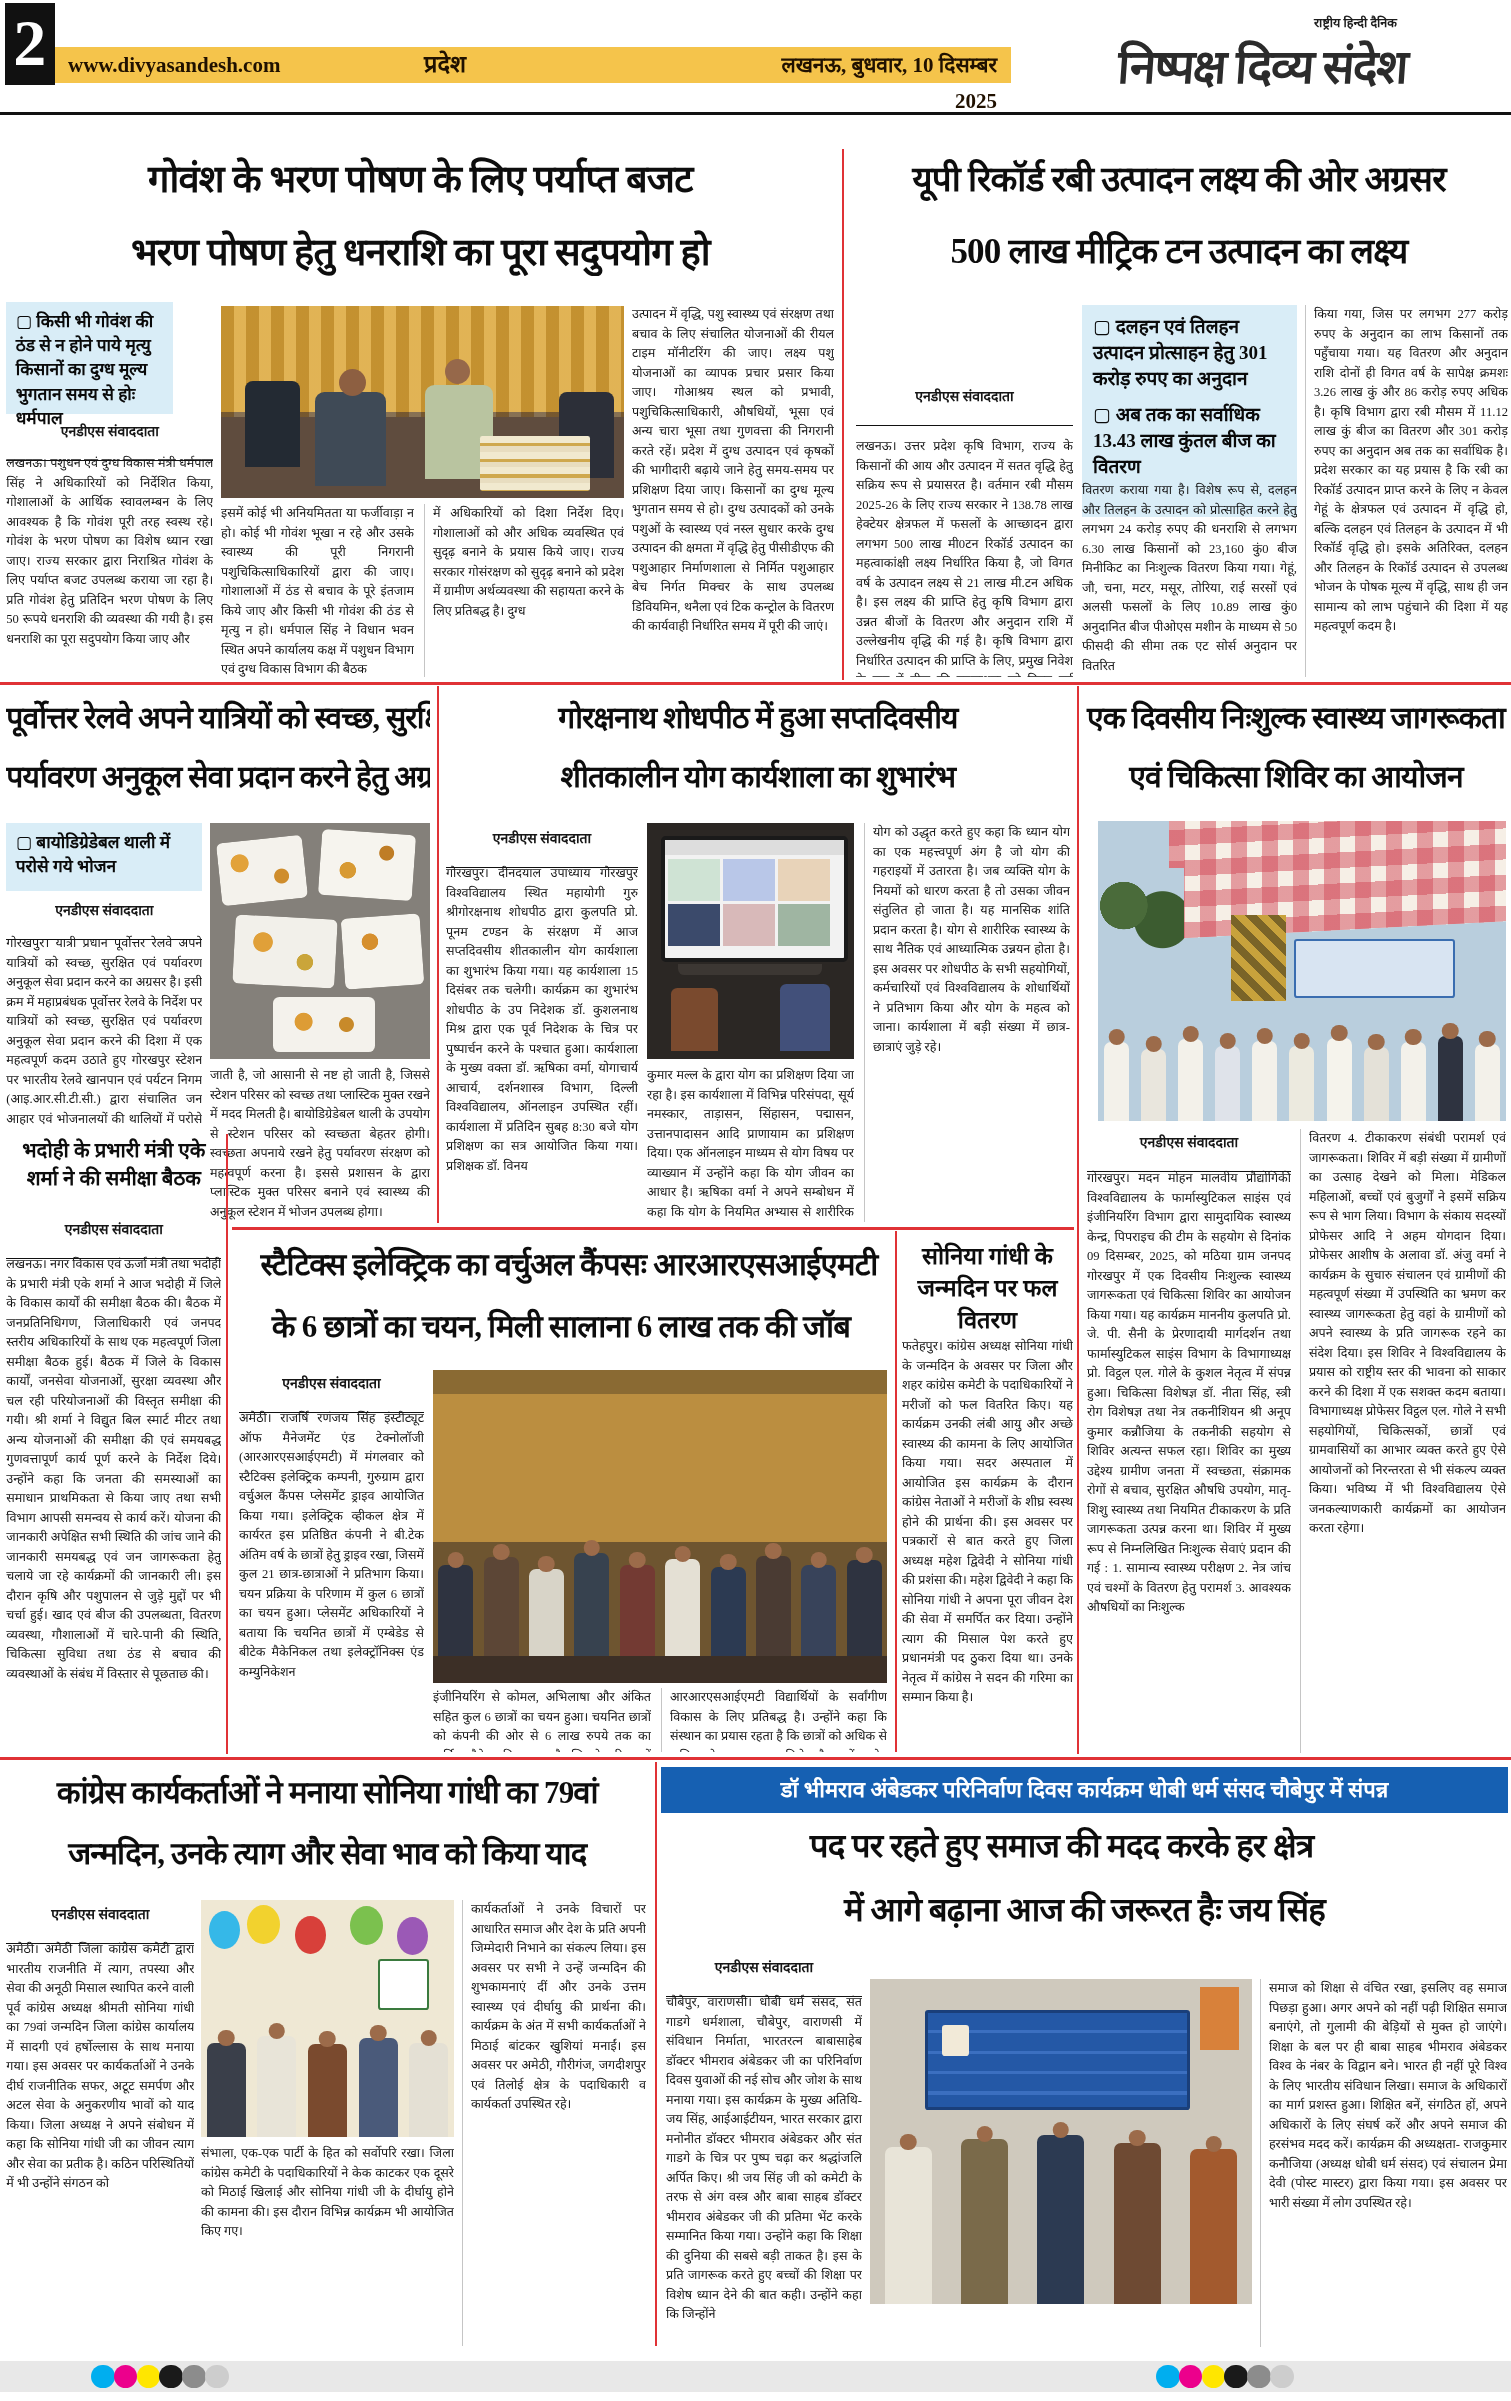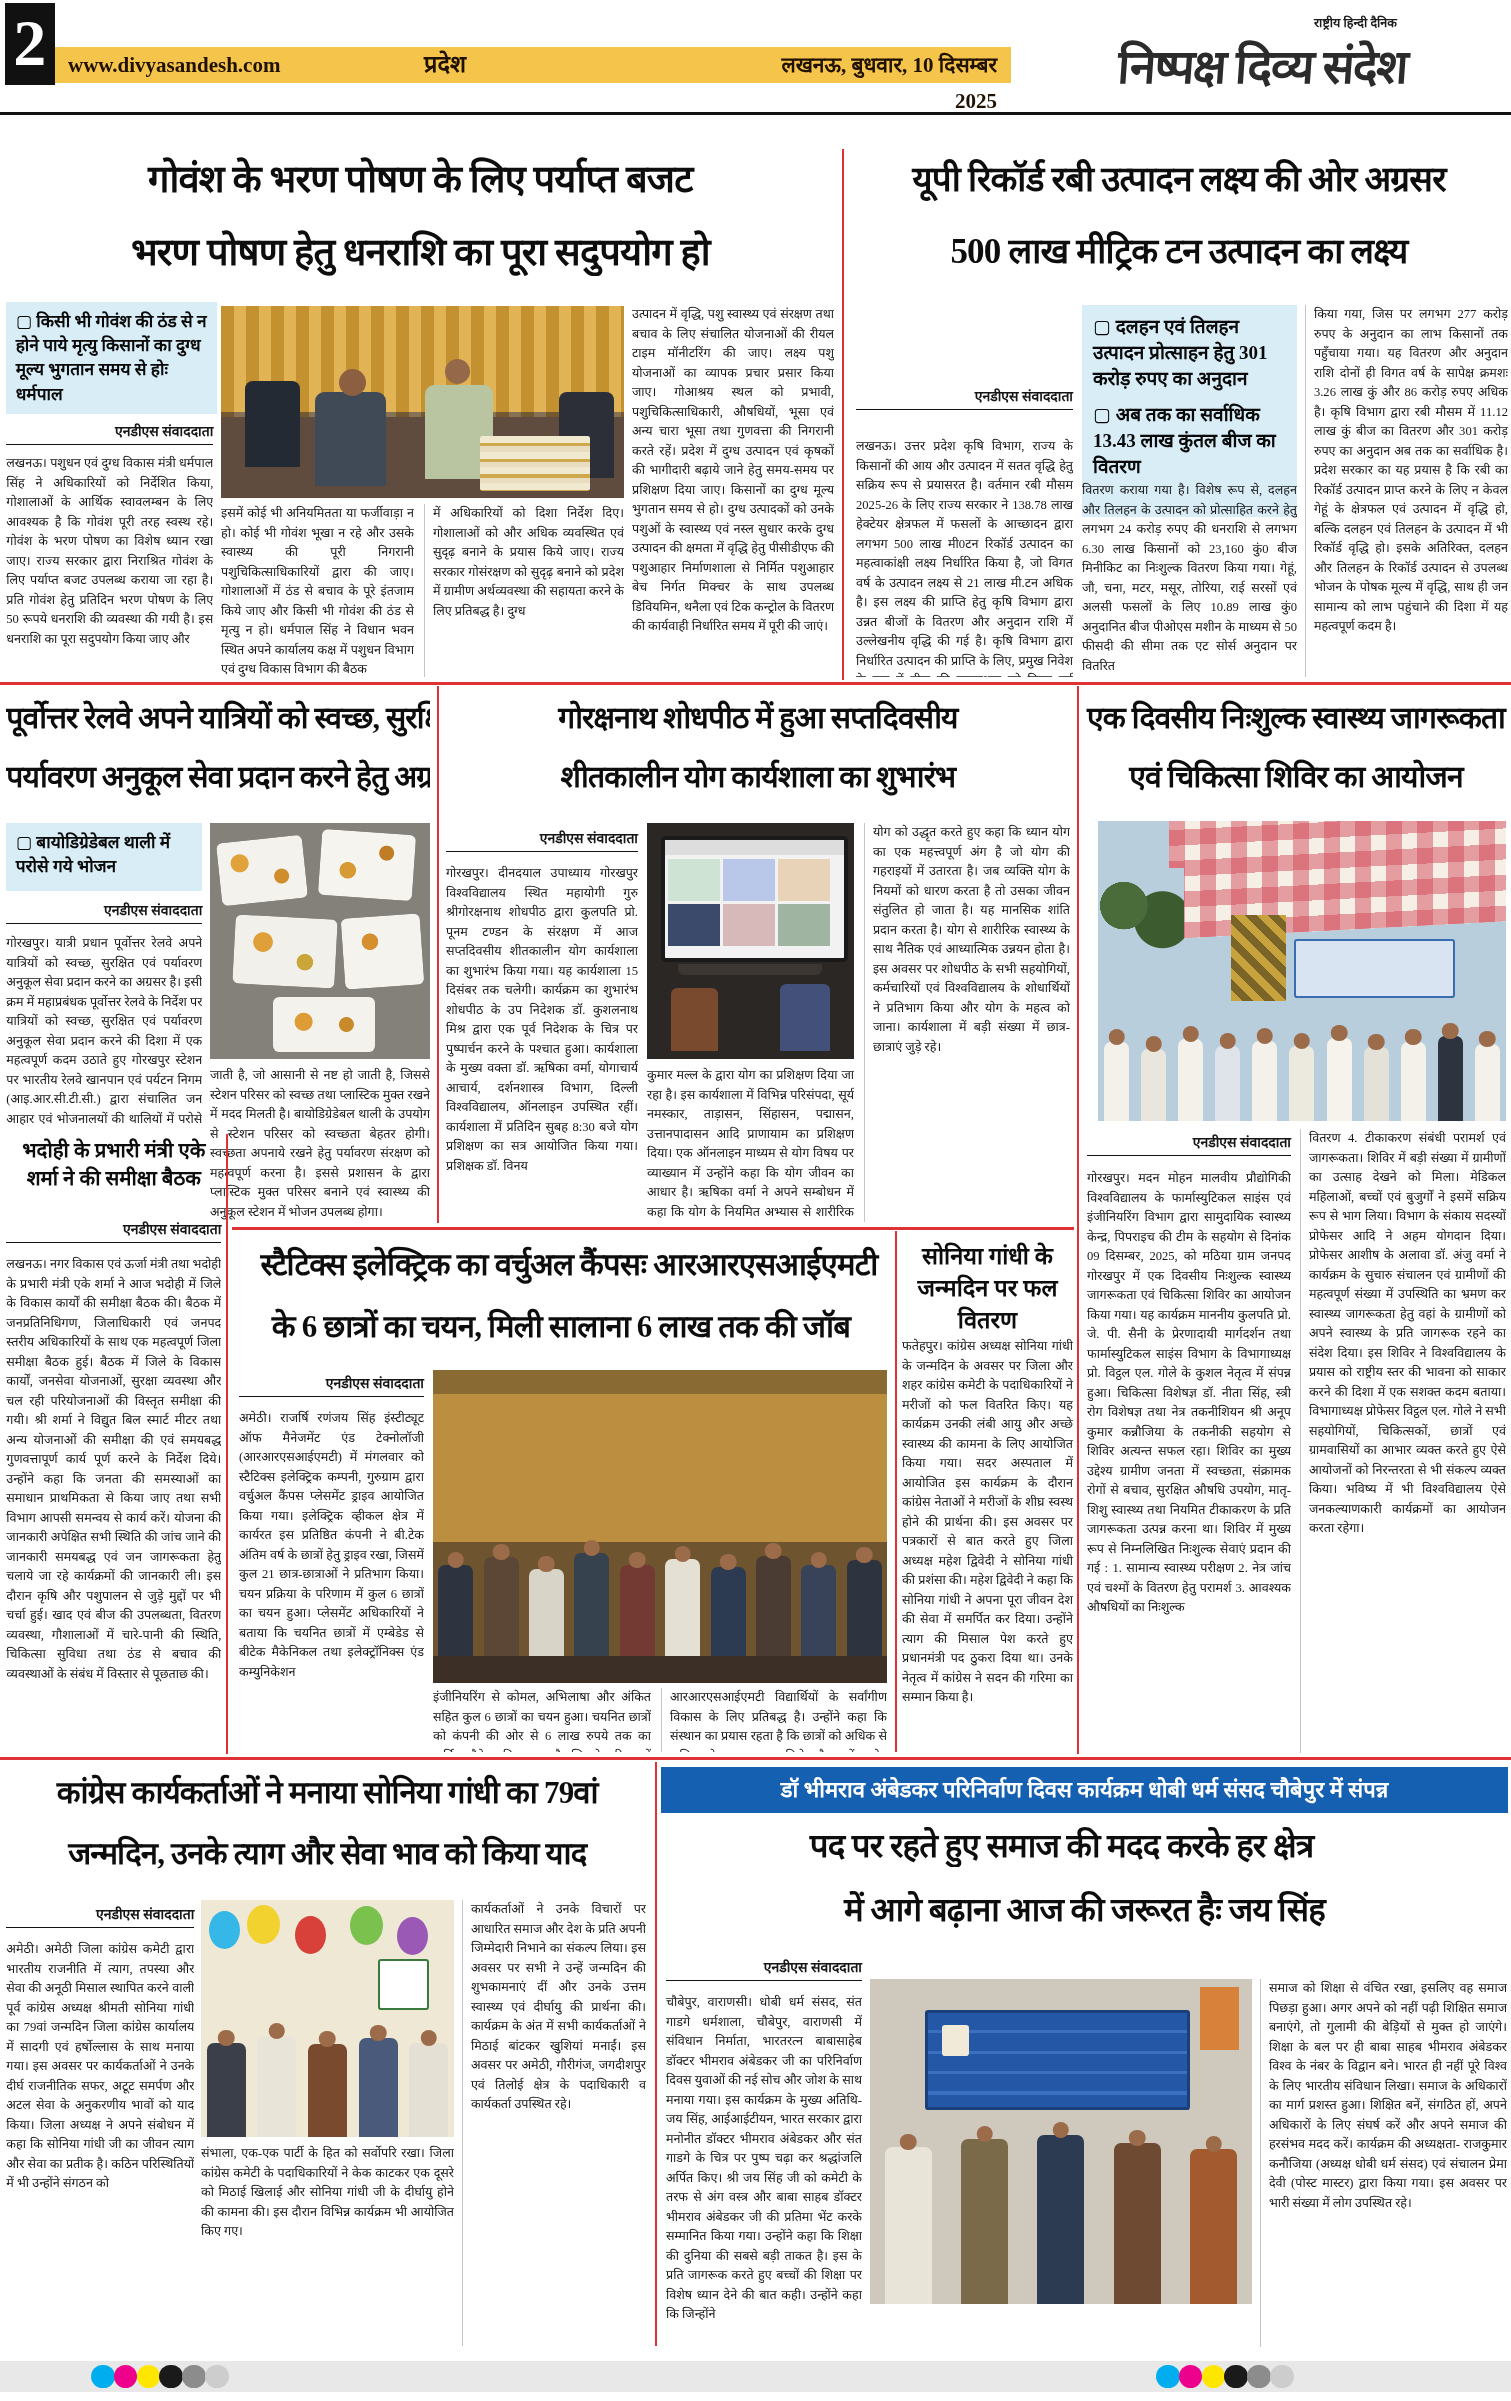--- a/index.html
+++ b/index.html
@@ -12,21 +12,21 @@
   .bandtxt{font-weight:bold;font-size:21px;line-height:36px;color:#201100;}
   .brand{font-weight:bold;font-size:47px;color:#2b2b2b;transform:skewX(-4deg);letter-spacing:-1.6px;white-space:nowrap;}
   .tagline{font-size:12.6px;font-weight:bold;color:#1c1c1c;}
   .blackrule{background:#111;}
   
   .redh{background:#e03236;height:3.1px;}
   .redv{background:#e03236;width:2.4px;}
   
   .hl{font-weight:bold;text-align:center;letter-spacing:-0.8px;white-space:nowrap;overflow:hidden;color:#0d0d0d;}
   .kicker{background:#d9edf7;font-weight:bold;font-size:17.3px;line-height:1.4;padding:7.9px 9.4px;box-sizing:border-box;color:#0a0a0a;}
-  .byline{font-weight:bold;font-size:14px;text-align:right;border-bottom:1.6px solid #111;padding-bottom:4px;}
+  .byline{font-weight:bold;font-size:14px;text-align:center;border-bottom:1.6px solid #111;padding-bottom:20px;}
   .bcol{font-size:12.6px;line-height:1.55;text-align:justify;overflow:hidden;}
   .bluebox{background:#d9edf7;box-sizing:border-box;padding:9.4px 11px;font-weight:bold;font-size:19px;line-height:1.35;color:#0a0a0a;}
   .bluebox .itm{margin-bottom:11px;}
   .banner{background:#1660b2;color:#fff;font-weight:bold;font-size:22px;text-align:center;line-height:46px;white-space:nowrap;overflow:hidden;}
   .smallhl{font-weight:bold;text-align:center;line-height:1.35;color:#0d0d0d;overflow:hidden;}
   
   .photo{overflow:hidden;position:absolute;background:#999;}
   .prow{position:absolute;left:0;right:0;bottom:0;display:flex;justify-content:space-around;align-items:flex-end;}
   .p{position:relative;border-radius:7px 7px 0 0;}
   .p::before{content:"";position:absolute;top:-13.3px;left:50%;transform:translateX(-50%);width:16.5px;height:16.5px;border-radius:50%;background:#9c6b4a;}
@@ -43,21 +43,21 @@
   <div class="abs band" style="left:55px;top:47px;width:956px;height:36px;"></div>
   <div class="abs bandtxt" style="left:68px;top:47px;">www.divyasandesh.com</div>
   <div class="abs bandtxt" style="left:424px;top:46px;width:188px;text-align:left;font-size:23.6px;">प्रदेश</div>
   <div class="abs bandtxt" style="left:738px;top:47px;width:259px;text-align:right;">लखनऊ, बुधवार, 10 दिसम्बर 2025</div>
   <div class="abs tagline" style="left:1209px;top:14px;width:188px;text-align:right;">राष्ट्रीय हिन्दी दैनिक</div>
   <div class="abs brand" style="left:1019px;top:33px;width:487px;text-align:center;">निष्पक्ष दिव्य संदेश</div>
   <div class="abs blackrule" style="left:0;top:112px;width:1512px;height:3.1px;"></div>
 
   <div class="abs hl" style="left:6.3px;top:151px;width:828px;font-size:38px;">गोवंश के भरण पोषण के लिए पर्याप्त बजट</div>
   <div class="abs hl" style="left:6.3px;top:224px;width:828px;font-size:38px;">भरण पोषण हेतु धनराशि का पूरा सदुपयोग हो</div>
-  <div class="abs kicker" style="left:6.3px;top:302px;width:211px;height:112px;">▢ किसी भी गोवंश की ठंड से न होने पाये मृत्यु किसानों का दुग्ध मूल्य भुगतान समय से होः धर्मपाल</div>
+  <div class="abs kicker" style="left:6.3px;top:302px;width:167px;height:112px;">▢ किसी भी गोवंश की ठंड से न होने पाये मृत्यु किसानों का दुग्ध मूल्य भुगतान समय से होः धर्मपाल</div>
   <div class="abs byline" style="left:6.3px;top:421px;width:207px;">एनडीएस संवाददाता</div>
   <div class="abs bcol" style="left:6.3px;top:454px;width:207px;height:223px;">लखनऊ। पशुधन एवं दुग्ध विकास मंत्री धर्मपाल सिंह ने अधिकारियों को निर्देशित किया, गोशालाओं के आर्थिक स्वावलम्बन के लिए आवश्यक है कि गोवंश पूरी तरह स्वस्थ रहे। गोवंश के भरण पोषण का विशेष ध्यान रखा जाए। राज्य सरकार द्वारा निराश्रित गोवंश के लिए पर्याप्त बजट उपलब्ध कराया जा रहा है। प्रति गोवंश हेतु प्रतिदिन भरण पोषण के लिए 50 रूपये धनराशि की व्यवस्था की गयी है। इस धनराशि का पूरा सदुपयोग किया जाए और</div>
 
   <div class="photo" style="left:221px;top:306px;width:403px;height:192px;background:
       linear-gradient(#d7a43f 0 55%, #5f4c3e 55% 100%);">
     <div class="abs" style="left:0;top:0;width:100%;height:58%;background:repeating-linear-gradient(90deg,rgba(160,110,20,.35) 0 12.6px,rgba(255,225,150,.25) 12.6px 25px);"></div>
     <div class="abs" style="left:23.6px;top:75px;width:55px;height:86px;background:#232a33;border-radius:7.9px 7.9px 0 0;"></div>
     <div class="abs" style="left:94px;top:86px;width:71px;height:94px;background:#3f4a56;border-radius:9.4px 9.4px 0 0;"></div>
     <div class="abs" style="left:118px;top:63px;width:27px;height:27px;border-radius:50%;background:#8d5f41;"></div>
     <div class="abs" style="left:204px;top:79px;width:68px;height:94px;background:#b9c4a0;border-radius:9.4px 9.4px 0 0;"></div>

